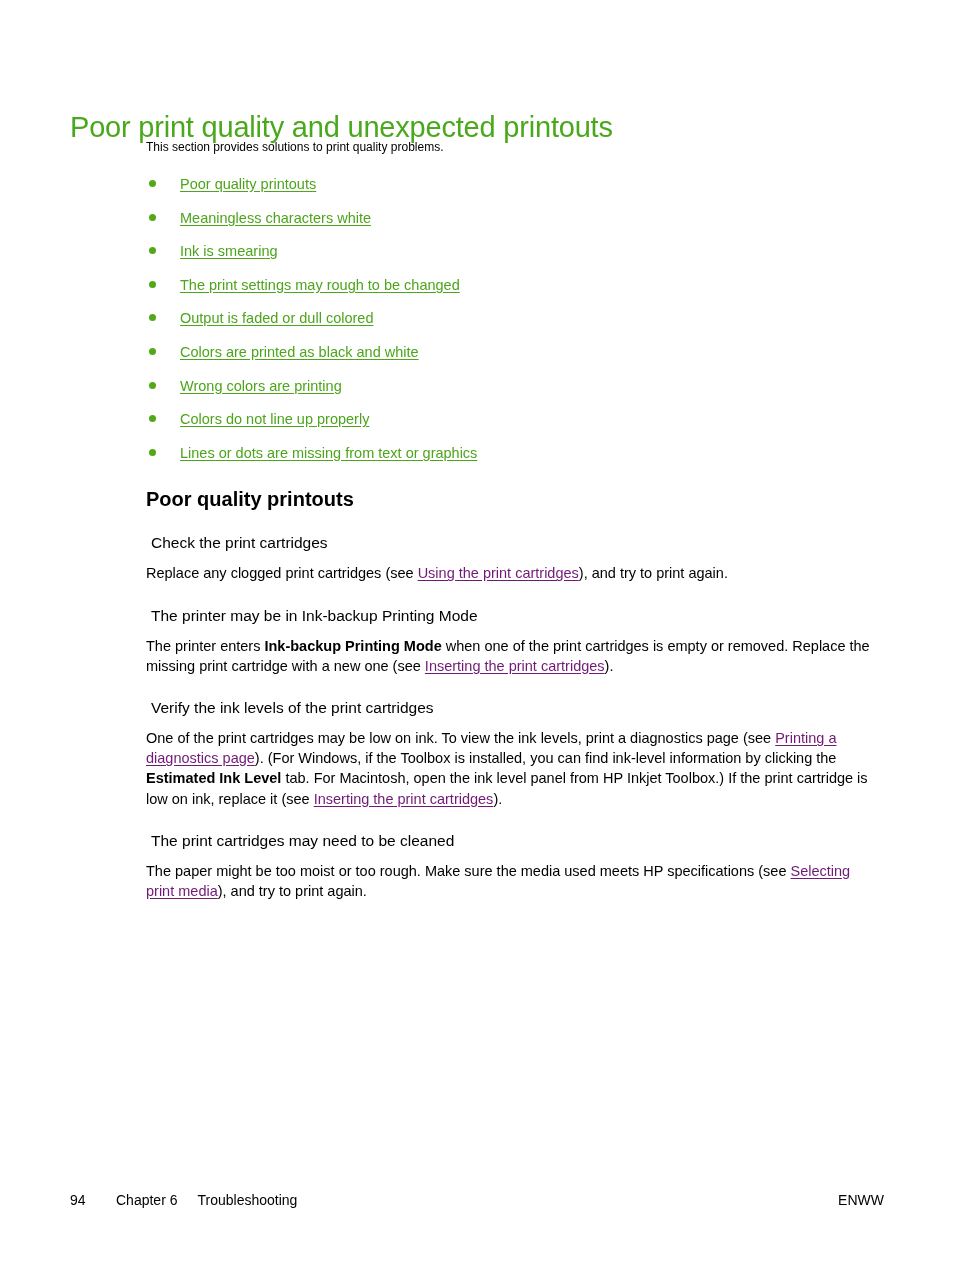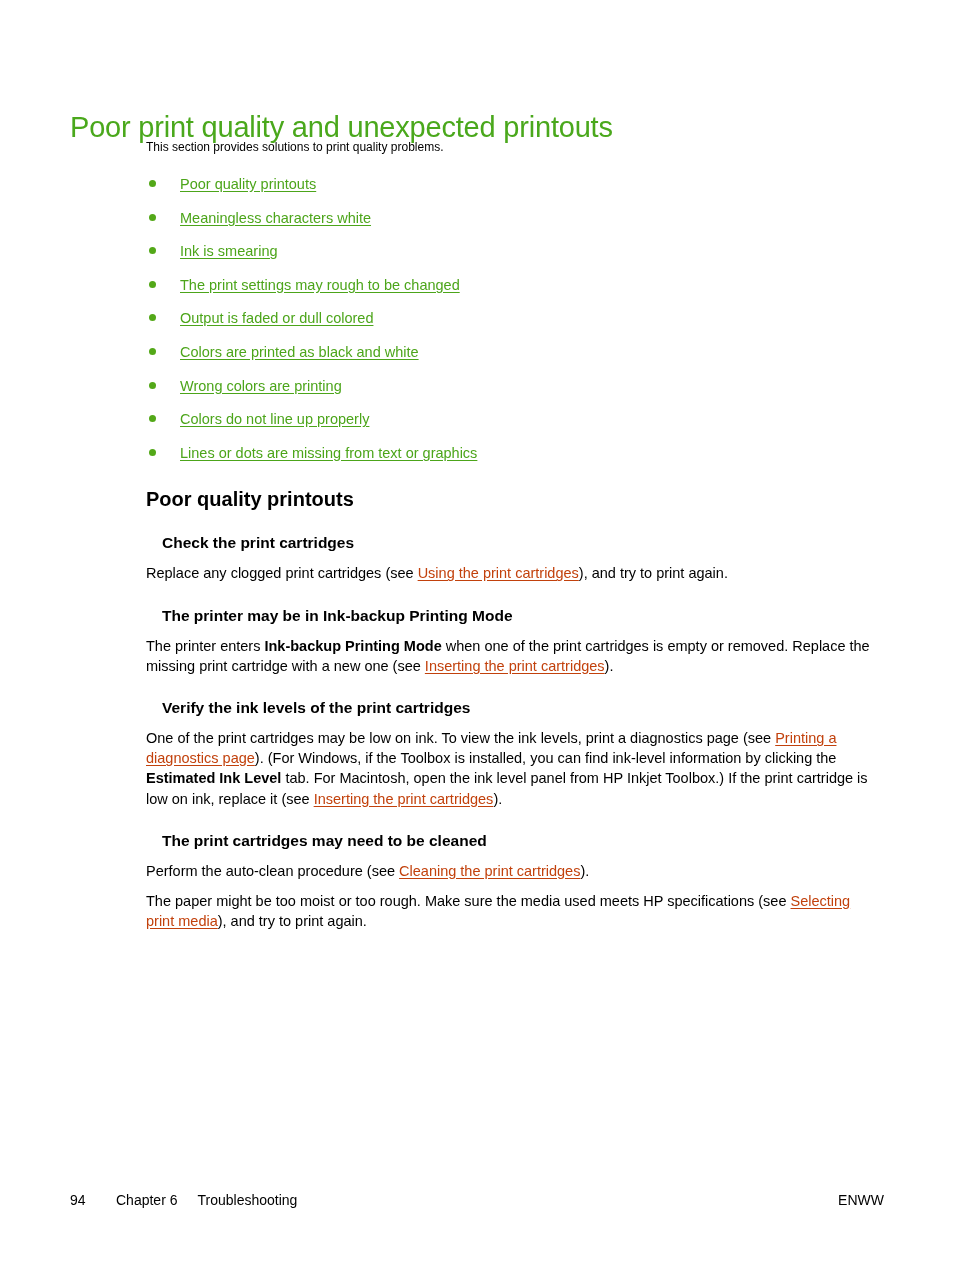--- a/index.html
+++ b/index.html
@@ -82,33 +82,33 @@
   
   .h2 {
     font-size: 20px;
     font-weight: bold;
     color: #000;
     margin: 14px 0 0 0;
     line-height: 24px;
   }
   .h3 {
     font-size: 15.5px;
-    font-weight: bold;
+    font-weight: normal;
     color: #000;
-    margin: 22px 0 0 16px;
+    margin: 22px 0 0 5px;
     line-height: 20px;
   }
   .body-p {
     font-size: 14.5px;
     line-height: 20.2px;
     margin: 10px 0 0 0;
     color: #000;
   }
   .body-p .lnk {
-    color: #c2410c;
+    color: #701a75;
     text-decoration: underline;
     text-underline-offset: 2px;
     cursor: pointer;
   }
   .body-p b {
     font-weight: bold;
   }
 
   
   .sec-first { margin-top: 18px; }
@@ -172,21 +172,20 @@
 
     <div>
 
     <h3 class="h3">Check the print cartridges</h3>
         <p class="body-p"><span>Replace any clogged print cartridges (see </span><span class="lnk">Using the print cartridges</span><span>), and try to print again.</span></p>
         <h3 class="h3">The printer may be in Ink-backup Printing Mode</h3>
         <p class="body-p"><span>The printer enters </span><b>Ink-backup Printing Mode</b><span> when one of the print cartridges is empty or removed. Replace the missing print cartridge with a new one (see </span><span class="lnk">Inserting the print cartridges</span><span>).</span></p>
         <h3 class="h3">Verify the ink levels of the print cartridges</h3>
         <p class="body-p"><span>One of the print cartridges may be low on ink. To view the ink levels, print a diagnostics page (see </span><span class="lnk">Printing a diagnostics page</span><span>). (For Windows, if the Toolbox is installed, you can find ink-level information by clicking the </span><b>Estimated Ink Level</b><span> tab. For Macintosh, open the ink level panel from HP Inkjet Toolbox.) If the print cartridge is low on ink, replace it (see </span><span class="lnk">Inserting the print cartridges</span><span>).</span></p>
         <h3 class="h3">The print cartridges may need to be cleaned</h3>
-        <p class="body-p"><span>Perform the auto-clean procedure (see </span><span class="lnk">Cleaning the print cartridges</span><span>).</span></p>
         <p class="body-p"><span>The paper might be too moist or too rough. Make sure the media used meets HP specifications (see </span><span class="lnk">Selecting print media</span><span>), and try to print again.</span></p>
       </div>
 
   </div>
 
   <div class="footer">
     <div class="footer-left">
       <span class="footer-pagenum">94</span><span class="footer-chapter">Chapter 6</span><span>Troubleshooting</span>
     </div>
     <div class="footer-right">ENWW</div>

